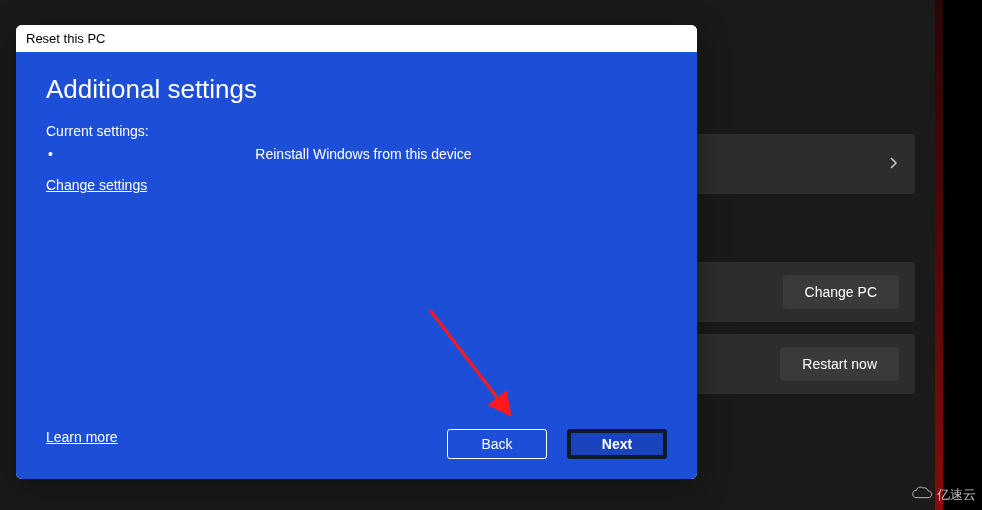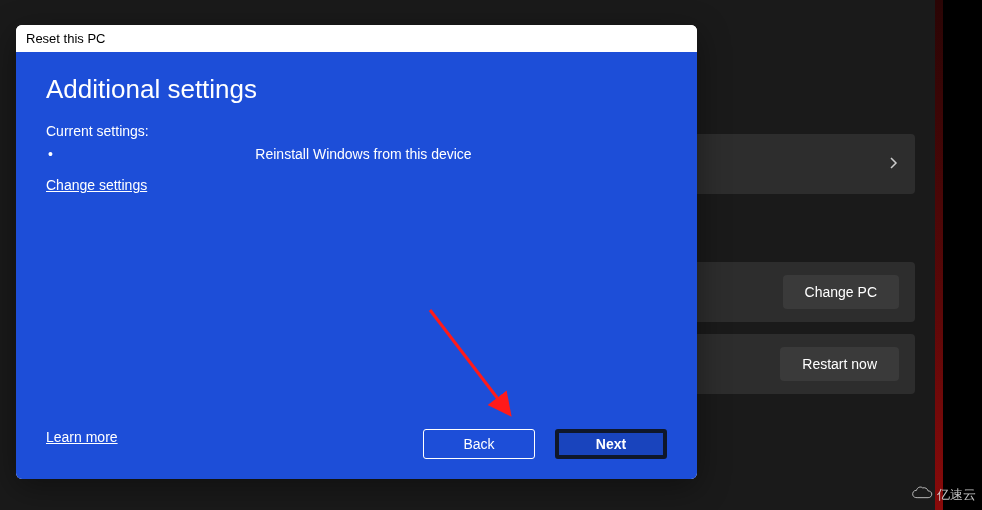--- a/index.html
+++ b/index.html
@@ -128,21 +128,21 @@
     .learn-more-link {
       font-size: 14px;
       color: #fff;
       text-decoration: underline;
       cursor: pointer;
     }
     .footer-spacer {
       flex: 1;
     }
     .dlg-btn {
-      width: 112px;
+      width: 100px;
       height: 30px;
       background: transparent;
       border: 1px solid #fff;
       color: #fff;
       font-size: 14px;
       border-radius: 3px;
       cursor: pointer;
     }
     .dlg-btn.primary {
       border: 4px solid #0f172a;

